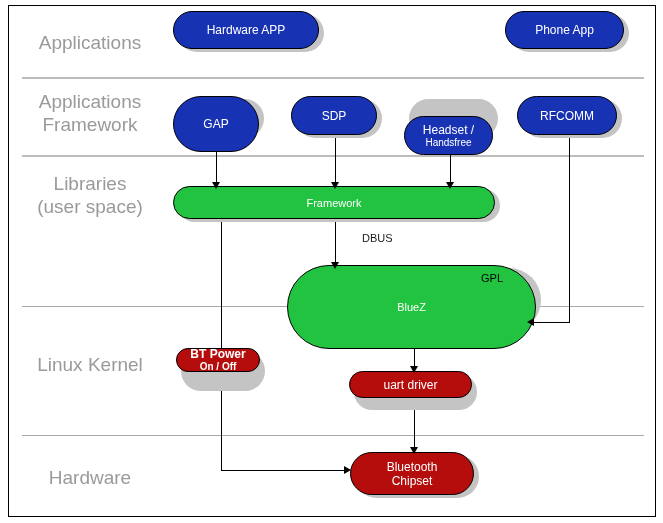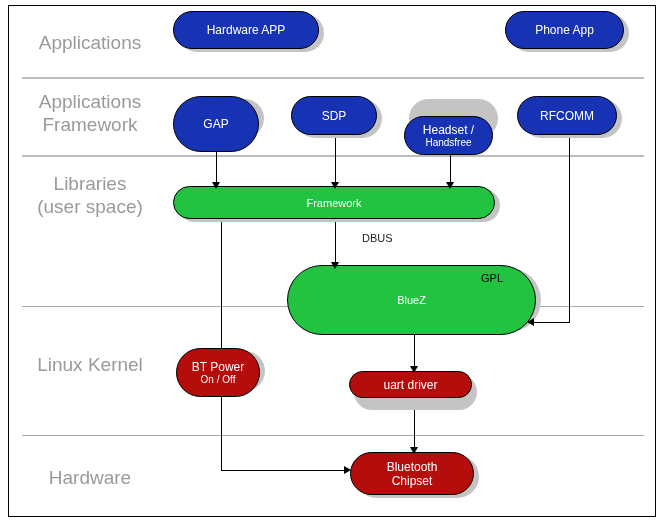--- a/index.html
+++ b/index.html
@@ -207,27 +207,27 @@
   <div class="node blue" style="left:517px; top:96px; width:100px; height:39px;">
     <span class="l1">RFCOMM</span>
   </div>
 
   <div class="node-shadow" style="left:178px; top:189px; width:322px; height:33px;"></div>
   <div class="node green" style="left:173px; top:186px; width:322px; height:33px;">
     <span class="l1">Framework</span>
   </div>
 
   <div class="node-shadow" style="left:292px; top:268px; width:249px; height:64px;"></div>
-  <div class="node green" style="left:287px; top:265px; width:249px; height:70px;">
+  <div class="node green" style="left:287px; top:265px; width:249px; height:84px;">
     <span class="l1">BlueZ</span>
   </div>
   <div class="gpl-tag" style="left:481px; top:272px;">GPL</div>
 
   <div class="node-shadow" style="left:181px; top:351px; width:84px; height:40px;"></div>
-  <div class="node red" style="left:176px; top:348px; width:84px; height:49px;">
+  <div class="node red" style="left:176px; top:348px; width:84px; height:24px;font-weight:bold;">
     <span class="l1">BT Power</span>
     <span class="l2">On / Off</span>
   </div>
 
   <div class="node-shadow" style="left:354px; top:374px; width:123px; height:36px;"></div>
   <div class="node red" style="left:349px; top:371px; width:123px; height:27px;">
     <span class="l1">uart driver</span>
   </div>
 
   <div class="node-shadow" style="left:355px; top:455px; width:124px; height:43px;"></div>

